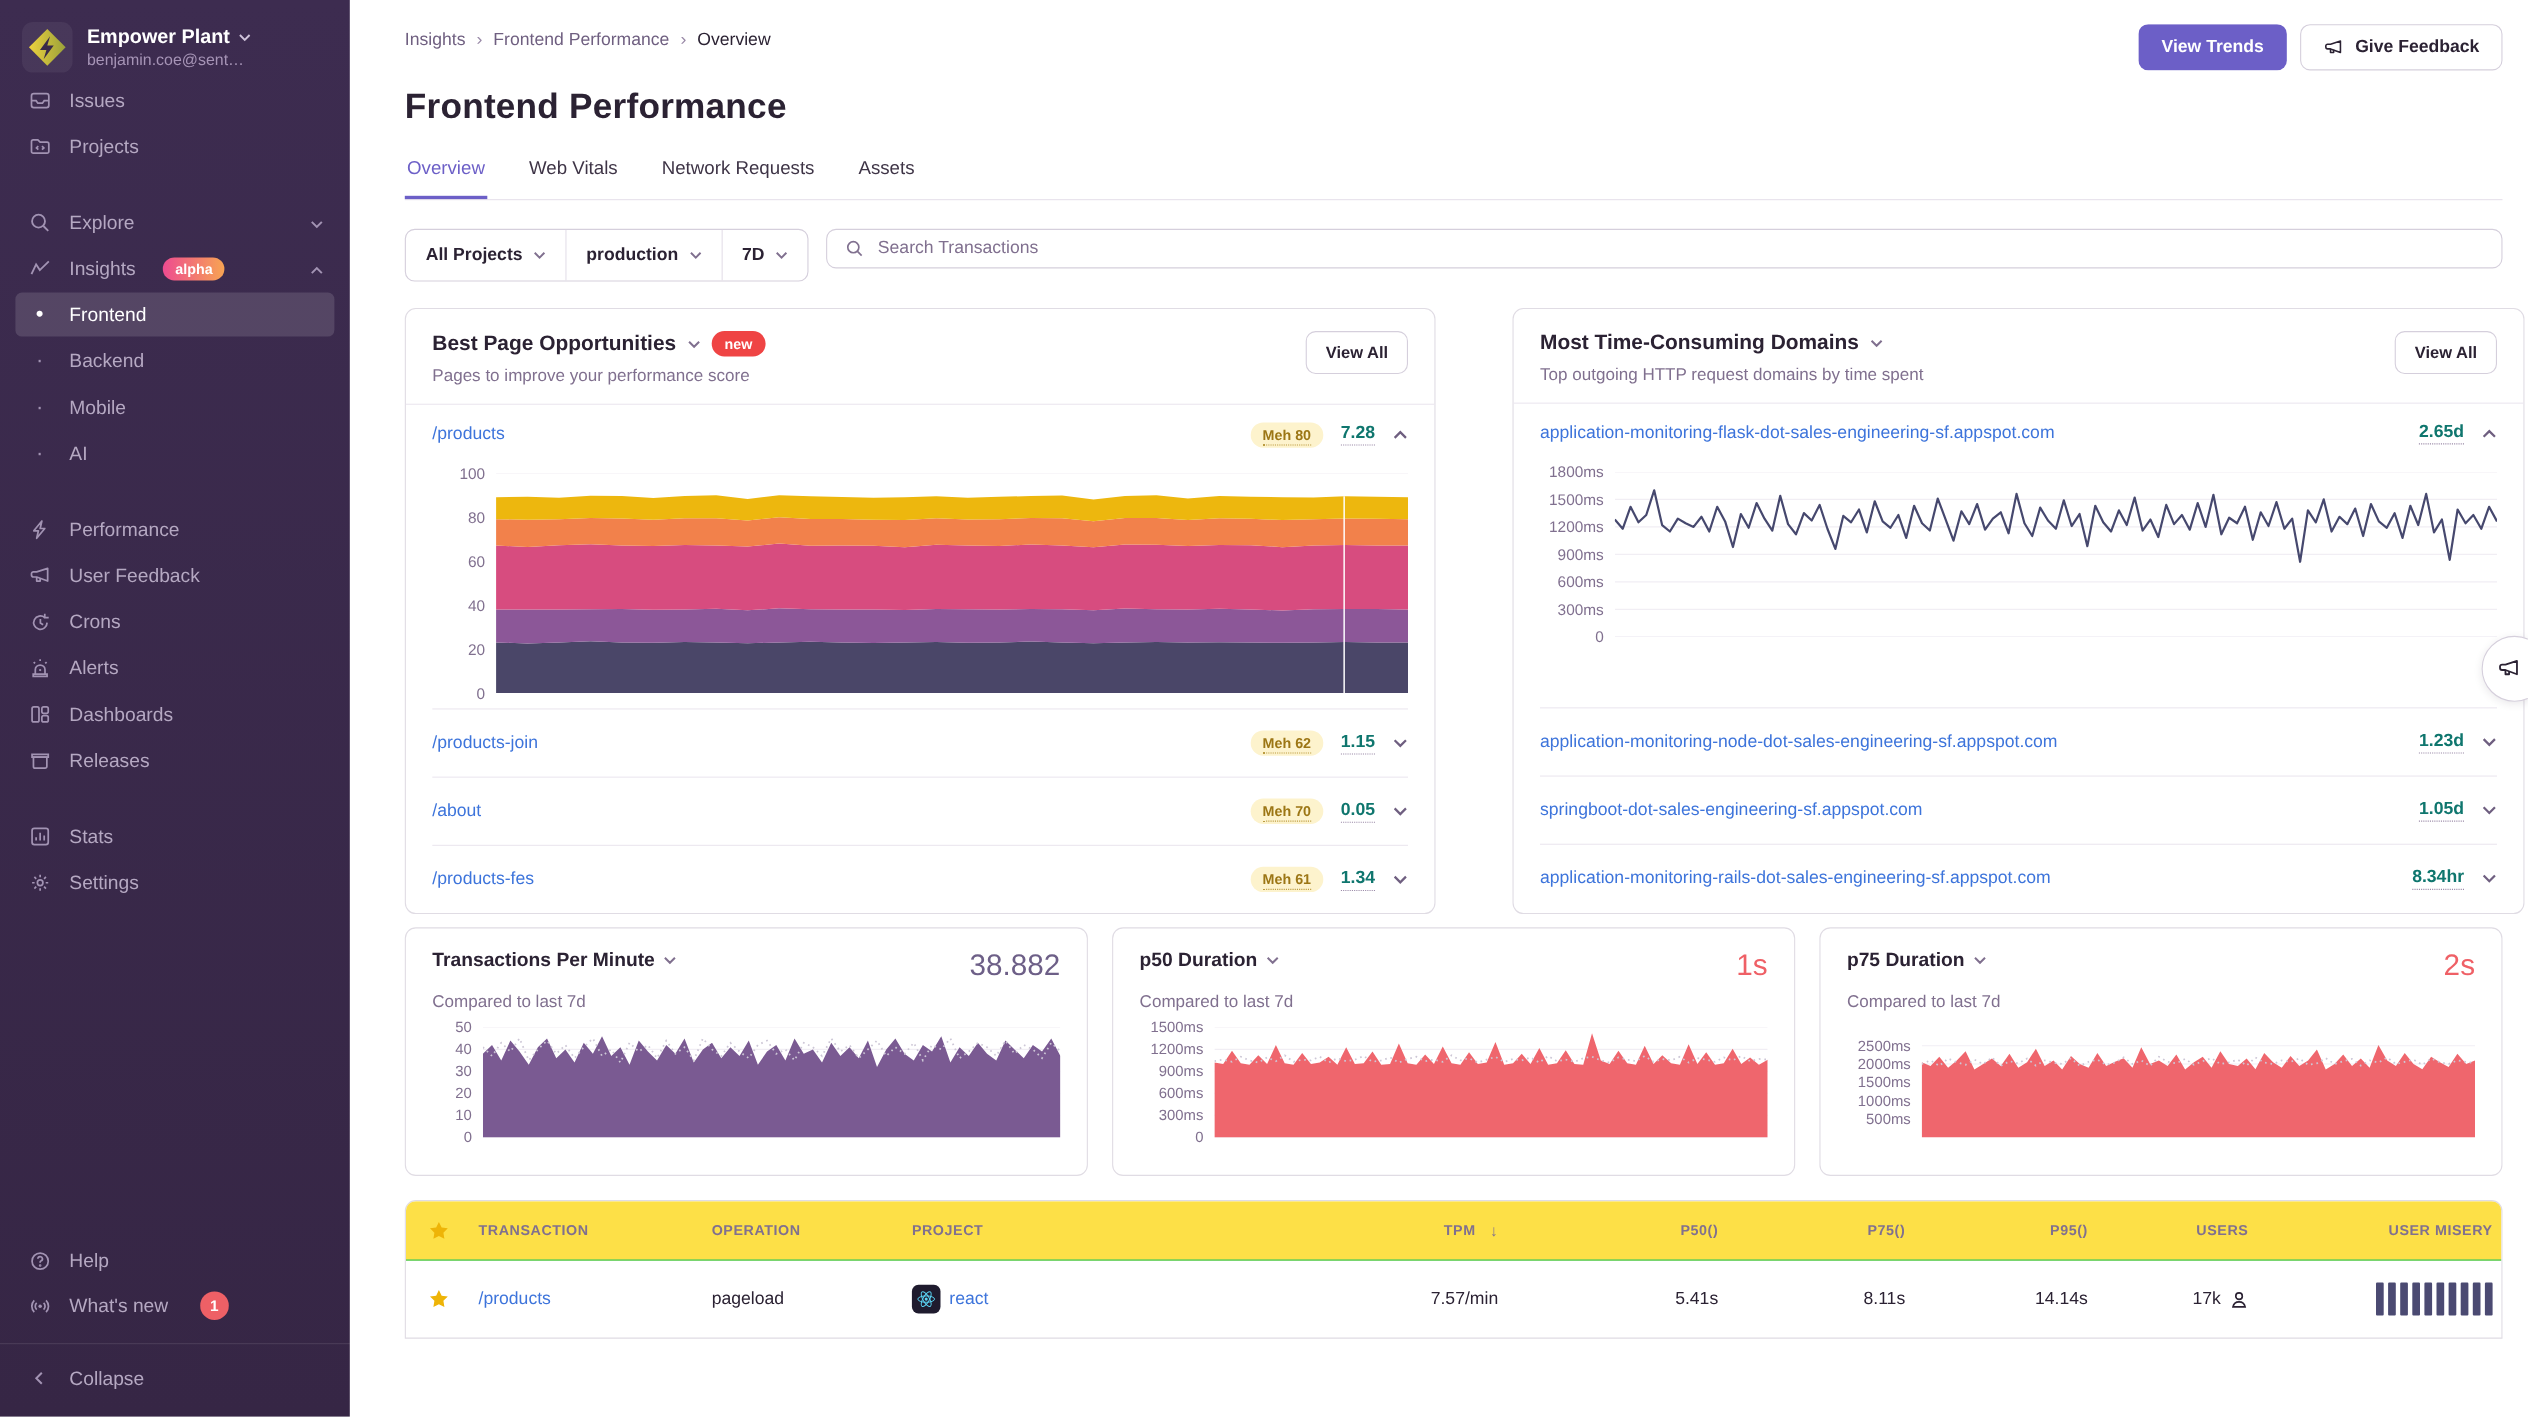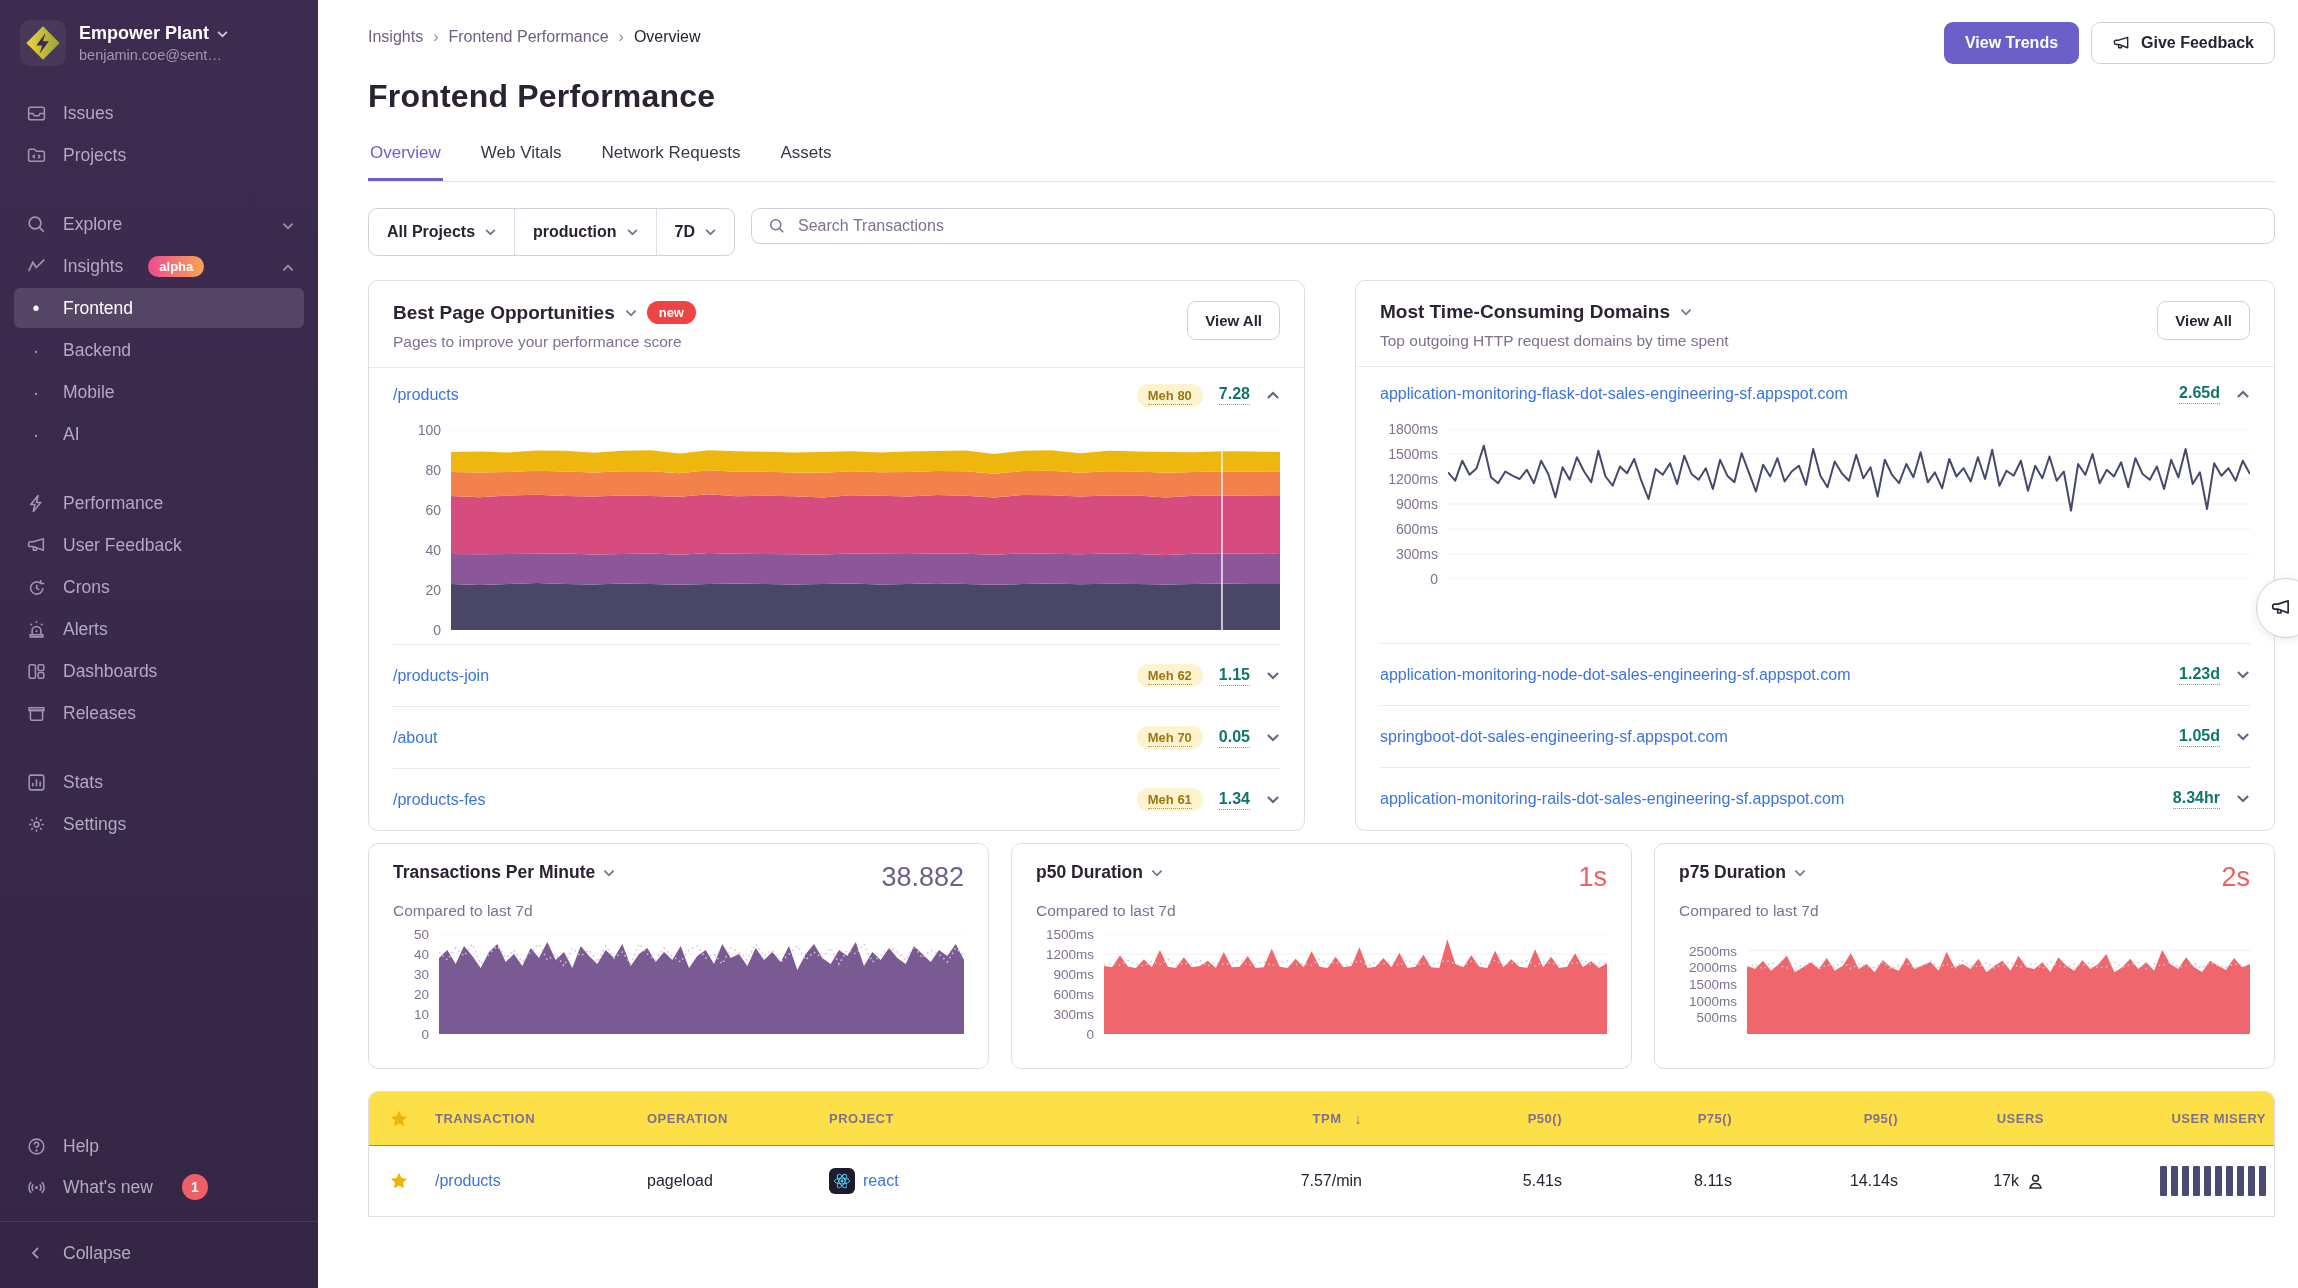--- a/index.html
+++ b/index.html
@@ -2,21 +2,21 @@
 <html><head>
 <meta charset="utf-8">
 <style>
   * { box-sizing: border-box; margin: 0; padding: 0; }
   html,body { width:2298px; height:1288px; }
   body { font-family:"Liberation Sans", sans-serif; background:#fff; color:#2b2233; overflow:hidden; }
   .app { position:relative; display:flex; width:2298px; height:1288px; overflow:hidden; }
 
   
   .sidebar { width:318px; flex:none; background:linear-gradient(180deg,#3d2c50,#362645); color:#b5a8c2; display:flex; flex-direction:column; padding:16px 14px 0; }
-  .org { display:flex; gap:13px; align-items:center; padding:4px 6px; border-radius:8px; cursor:pointer; margin-bottom:22px; }
+  .org { display:flex; gap:13px; align-items:center; padding:4px 6px; border-radius:8px; cursor:pointer; }
   .org-logo { width:46px; height:46px; border-radius:10px; background:rgba(255,255,255,0.06); display:flex; align-items:center; justify-content:center; flex:none; }
   .org-name { font-size:18px; font-weight:700; color:#fff; display:flex; align-items:center; gap:8px; white-space:nowrap; }
   .org-email { font-size:14.5px; color:#a694b6; margin-top:3px; white-space:nowrap; }
   .nav { display:flex; flex-direction:column; }
   .nav-item { display:flex; align-items:center; gap:15px; height:40px; margin:1px 0; padding:0 10px; border-radius:6px; font-size:17.5px; color:#b5a8c2; cursor:pointer; white-space:nowrap; }
   .nav-item.active { background:rgba(255,255,255,0.13); color:#fff; }
   .nav-ic { width:24px; display:flex; justify-content:center; color:#a293b3; flex:none; }
   .bullet { width:24px; text-align:center; font-size:20px; line-height:1; color:#a293b3; flex:none; }
   .nav-item.active .bullet { color:#fff; }
   .nav-gap { height:27px; }
@@ -41,21 +41,21 @@
   .tab { font-size:17px; color:#3e3446; padding:0 2px 15px; border-bottom:3px solid transparent; cursor:pointer; }
   .tab.active { color:#6C5FC7; border-color:#6C5FC7; font-weight:400; }
   .filters { display:flex; gap:16px; margin-top:26px; }
   .page-filter { display:flex; align-items:stretch; border:1px solid #d5cfdc; border-radius:9px; height:48px; background:#fff; }
   .pf-seg { display:flex; align-items:center; gap:10px; padding:0 18px; font-size:16px; font-weight:700; color:#2b2233; cursor:pointer; }
   .pf-seg + .pf-seg { border-left:1px solid #e4dfe9; }
   .search-box { flex:1; display:flex; align-items:center; gap:12px; border:1px solid #d5cfdc; border-radius:9px; height:36px; padding:0 16px; color:#80708f; }
   .search-box input { border:none; outline:none; flex:1; font-size:16px; font-family:inherit; color:#2b2233; background:transparent; }
   .search-box input::placeholder { color:#80708f; }
 
-  .cards { display:grid; grid-template-columns:937fr 920fr; gap:50px; margin-top:24px; }
+  .cards { display:grid; grid-template-columns:937fr 920fr; gap:70px; margin-top:24px; }
   .card { border:1px solid #e0dce4; border-radius:10px; padding:20px 24px 0; position:relative; background:#fff; }
   .card-title { font-size:19px; font-weight:700; color:#2b2233; display:flex; align-items:center; gap:10px; }
   .new-badge { background:#ef4444; color:#fff; font-size:13px; font-weight:700; padding:4px 12px; border-radius:12px; }
   .card-sub { font-size:15.5px; color:#80708f; margin-top:9px; }
   .view-all { position:absolute; top:20px; right:24px; padding:10px 17px; border:1px solid #d5cfdc; border-radius:9px; font-size:15px; font-weight:700; color:#2b2233; background:#fff; cursor:pointer; }
   .card-divider { border-top:1px solid #ebe7ef; margin:16px -24px 0; }
   .metric-row { display:flex; align-items:center; justify-content:space-between; height:62px; }
   .metric-row.first { height:54px; }
   .metric-row.bt { border-top:1px solid #ebe7ef; }
   .mlink { color:#3d74db; font-size:16px; text-decoration:none; cursor:pointer; }

